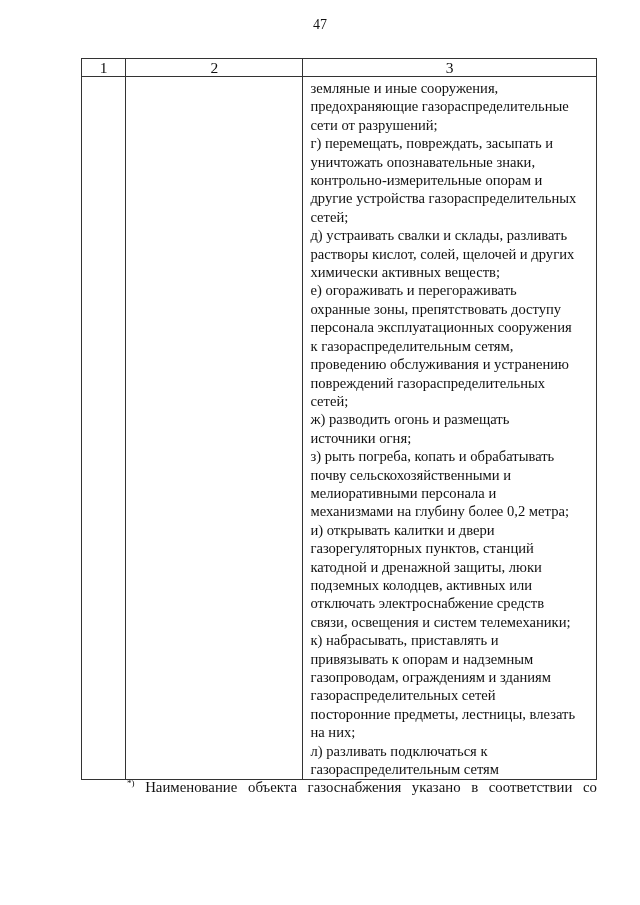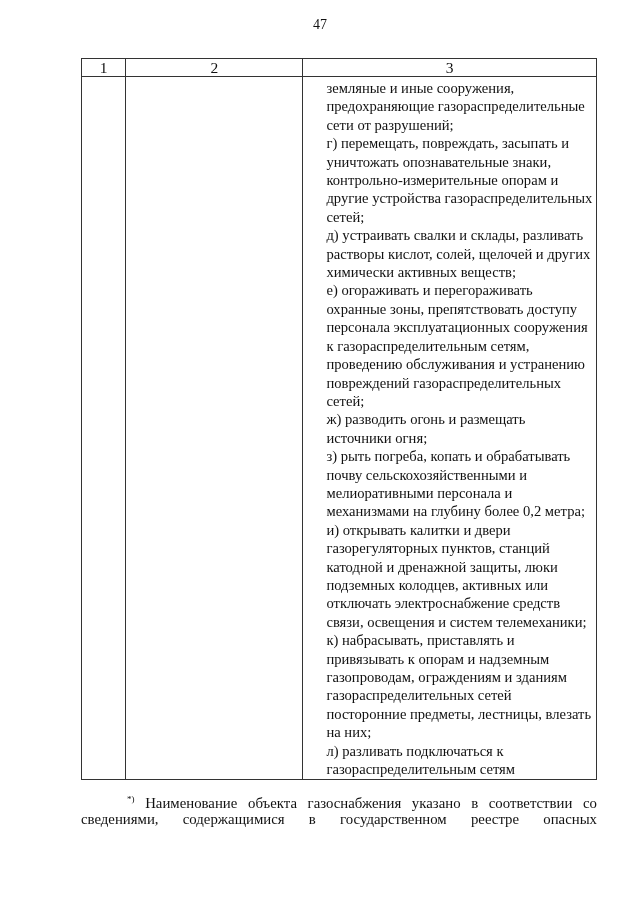--- a/index.html
+++ b/index.html
@@ -4,23 +4,23 @@
 <style>
   html, body { margin:0; padding:0; background:#fff; }
   body { width:640px; height:905px; position:relative; overflow:hidden;
          font-family:"Liberation Serif", serif; color:#111; }
   .page-num { position:absolute; top:17px; left:0; width:640px; text-align:center; font-size:14px; }
   table.t { position:absolute; left:81px; top:58px; width:516px; border-collapse:collapse; table-layout:fixed; }
   table.t td { border:1.3px solid #333; padding:0; vertical-align:top; }
   table.t tr.hdr td { height:17px; text-align:center; font-size:15.5px; line-height:17px; }
   .c1 { width:44px; } .c2 { width:177px; } .c3 { width:293px; }
   .cell3 { padding:2px 4px 1px 7px !important; font-size:14.6px; line-height:18.4px; }
-  .cell3 .ln { display:block; white-space:nowrap;margin-left:16px; }
+  .cell3 .ln { display:block; white-space:nowrap; }
   .body-row td { height:679px; }
-  .footnote { position:absolute; left:81px; top:771px; width:516px; font-size:14.8px; line-height:16px; text-align:justify;margin-top:20px; }
+  .footnote { position:absolute; left:81px; top:771px; width:516px; font-size:14.8px; line-height:24px; text-align:justify; }
   .footnote .first { text-indent:46px; }
   .footnote sup { font-size:9px; vertical-align:6px; }
   .just { text-align-last:justify; }
 </style>
 </head>
 <body>
 
 <div class="page-num">47</div>
 
 <table class="t">
@@ -77,14 +77,13 @@
           <span class="ln">на них;</span>
           <span class="ln">л) разливать подключаться к</span>
           <span class="ln">газораспределительным сетям</span>
         </td>
   </tr>
 </tbody>
   </table>
 
 <div class="footnote">
   <div class="first just"><sup>*)</sup> <span>Наименование объекта газоснабжения указано в соответствии со</span></div>
-  <div class="just">сведениями, содержащимися в государственном реестре опасных</div>
 </div>
 
 </body></html>

